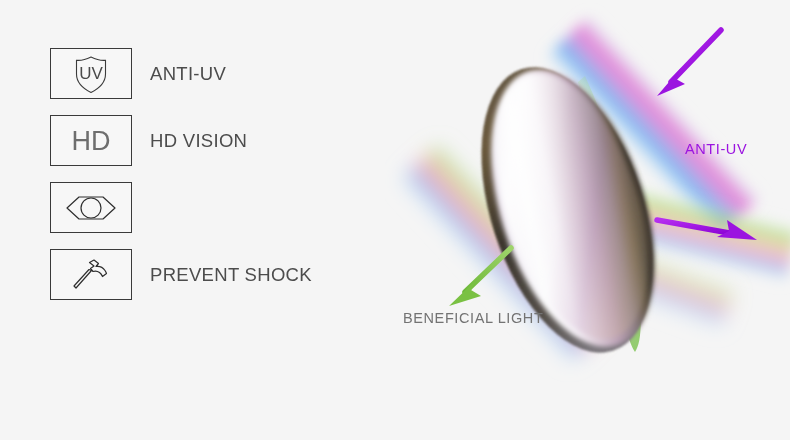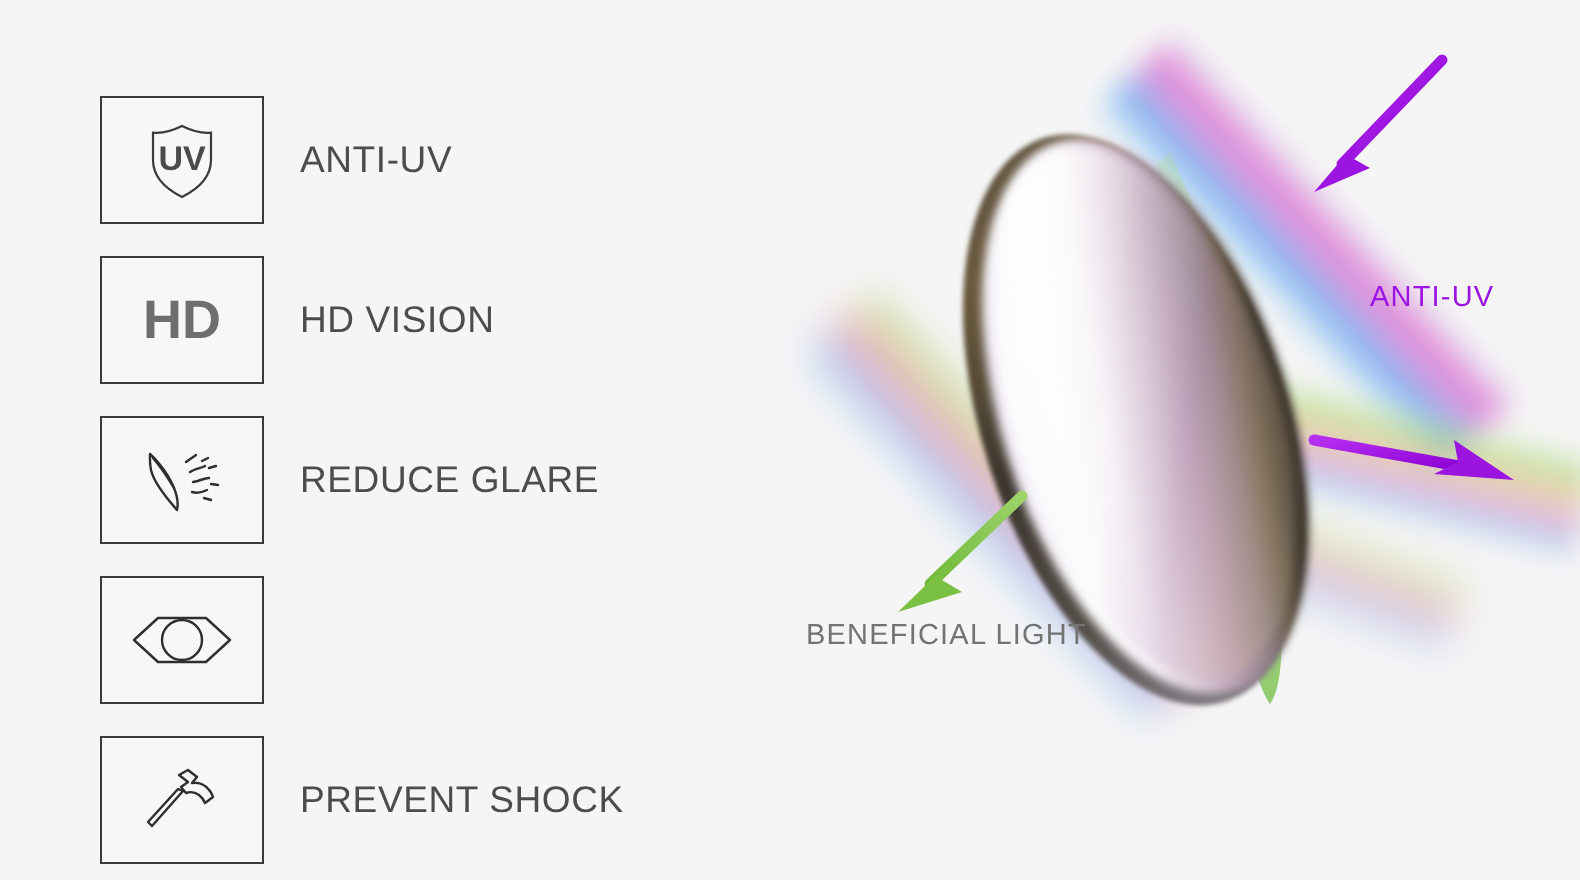--- a/index.html
+++ b/index.html
@@ -12,27 +12,26 @@
   }
   #stage{position:relative;width:790px;height:440px;background:#f5f5f5;}
 
   
   #feature-list{
     position:absolute;left:50px;top:48px;
     display:flex;flex-direction:column;gap:16px;
   }
   .feature-row{display:flex;align-items:center;}
   .icon-box{
-    width:82px;height:64px;
+    width:82px;height:51px;
     border:1px solid #3a3a3a;
     background:#f7f7f7;
     display:flex;align-items:center;justify-content:center;
     box-sizing:border-box;
     flex:0 0 auto;
-    font-weight:bold;
   }
   .icon-box svg{display:block;}
   .feature-label{
     margin-left:18px;
     font-size:18.5px;
     letter-spacing:.3px;
     color:#4c4c4c;
     white-space:nowrap;
   }
   .uv-text{
@@ -82,41 +81,20 @@
       <div class="icon-box">
         <span>
           <svg width="60" height="40" viewBox="0 0 60 40">
             <text class="hd-text" x="30" y="29" text-anchor="middle">HD</text>
           </svg>
         </span>
       </div>
       <div class="feature-label">HD VISION</div>
     </div>
 
-    <div class="feature-row">
-      <div class="icon-box">
-        <span>
-          <svg width="46" height="40" viewBox="0 0 46 40">
-            <g fill="none" stroke="#2e2e2e" stroke-width="1.2" stroke-linecap="round" stroke-linejoin="round">
-              <path d="M7 7 C7 7 15 14 19 24 C21 29 21 33 20.5 35 C17 31 9 22 7.5 15 C6.8 11.5 7 7 7 7 Z"></path>
-              <path d="M19 24 C16 19 12 13 8.5 9"></path>
-              <path d="M25 11 l5 -3.5"></path>
-              <path d="M27 16 c3 -2 5 -1.5 7.5 -3"></path>
-              <path d="M28.5 21 c3.5 -0.5 5.5 -2 8 -2"></path>
-              <path d="M28 26 c3 1 5.5 0 7.5 -1"></path>
-              <path d="M33 10.5 l3 -1.5"></path>
-              <path d="M36.5 14 l3.5 -1"></path>
-              <path d="M37.5 22 l3.5 0.5"></path>
-              <path d="M34 29 l3.5 1"></path>
-            </g>
-          </svg>
-        </span>
-      </div>
-      <div class="feature-label">REDUCE GLARE</div>
-    </div>
 
     <div class="feature-row">
       <div class="icon-box">
         <span>
           <svg width="56" height="32" viewBox="0 0 56 32">
             <path d="M4 16 L16 5 L40 5 L52 16 L40 27 L16 27 Z" fill="none" stroke="#2e2e2e" stroke-width="1.2" stroke-linejoin="round"></path>
             <circle cx="28" cy="16" r="10" fill="none" stroke="#2e2e2e" stroke-width="1.2"></circle>
           </svg>
         </span>
       </div>

